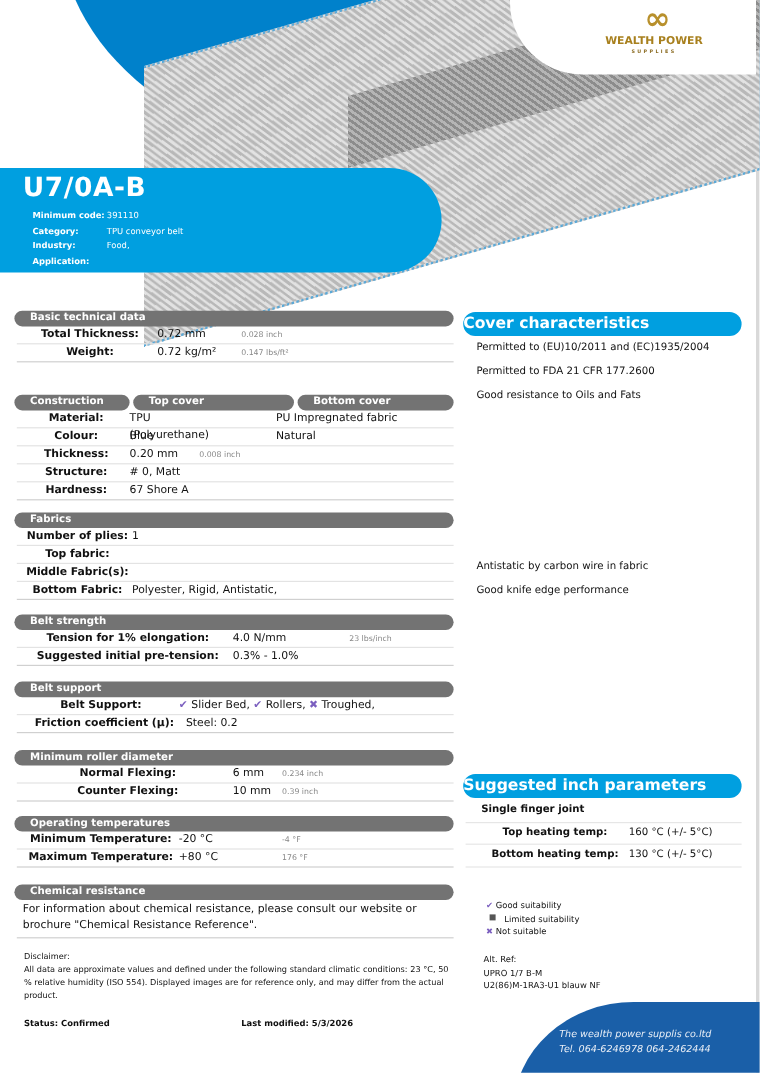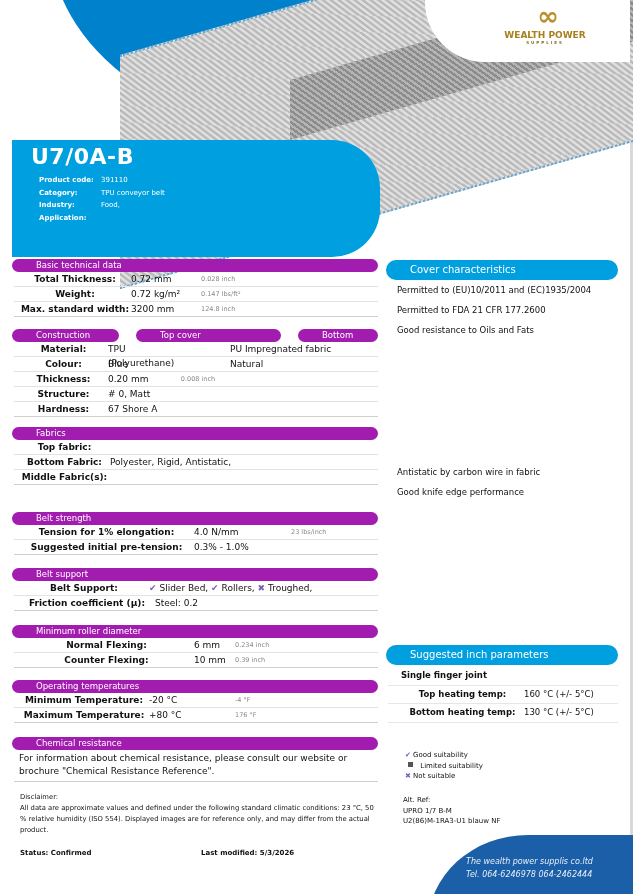--- a/index.html
+++ b/index.html
@@ -30,46 +30,46 @@
   .logo-box {
     position: absolute; right: 3px; top: 0; width: 205px; height: 62px;
     background: #fff; border-bottom-left-radius: 60px;
   }
   .logo { position: absolute; right: 40px; top: 2px; width: 90px; text-align: center; }
   .logo-mark { font-size: 26px; color: #b8902c; line-height: 28px; letter-spacing: -6px; font-weight: bold; }
   .logo-name { font-size: 9px; font-weight: bold; color: #a8801e; line-height: 10px; }
   .logo-sub { font-size: 4px; font-weight: bold; color: #8a6a20; letter-spacing: 2px; line-height: 6px; }
 
   .title-band {
-    position: absolute; left: 12px; top: 140px; width: 368px; height: 117px;
+    position: absolute; left: 0; top: 140px; width: 368px; height: 87px;
     background: #009fe0; border-top-right-radius: 48px; border-bottom-right-radius: 48px;
   }
   .title { position: absolute; left: 19px; top: 4px; font-size: 22px; font-weight: bold; color: #fff; letter-spacing: 0.5px; }
   .meta { position: absolute; left: 27px; top: 36px; font-size: 7px; color: #fff; }
   .meta-row { height: 12.5px; display: flex; }
   .meta-k { width: 62px; font-weight: bold; }
 
   
   .sec { position: absolute; left: 14px; width: 364px; font-size: 9px; }
   .sec-h {
-    height: 13px; background: #a21caf; color: #fff; font-weight: normal; font-size: 8.5px;
-    border-radius: 7px; padding-left: 24px; line-height: 13px; margin-left: -2px;
+    height: 13px; background: #737373; color: #fff; font-weight: bold; font-size: 8.5px;
+    border-radius: 7px; padding-left: 13px; line-height: 13px; margin-left: -2px;
   }
   .row { display: flex; height: 14px; line-height: 14px; border-bottom: 1px solid #e3e3e3; padding-left: 5px; }
   .row:last-child { border-bottom: 1px solid #d0d0d0; }
   .k { font-weight: bold; text-align: center; }
-  .sm { font-size: 6.5px; color: #888; text-align: center; }
-
-  .split-h { display: flex; gap: 17px; }
+  .sm { font-size: 6.5px; color: #888; }
+
+  .split-h { display: flex; gap: 3px; }
   .split-h .sec-h { margin-left: 0; }
 
   .rsec { position: absolute; left: 388px; width: 230px; font-size: 8.5px; }
   .rsec-h {
-    height: 20px; background: #009fe0; color: #fff; font-weight: normal; font-size: 10px;
-    border-radius: 10px; padding-left: 24px; line-height: 20px; margin-left: -2px;
+    height: 20px; background: #009fe0; color: #fff; font-weight: bold; font-size: 13px;
+    border-radius: 10px; padding-left: 0; line-height: 20px; margin-left: -2px;
   }
   .rline { height: 20px; line-height: 20px; padding-left: 9px; }
   .jrow { display: flex; height: 17.5px; line-height: 17.5px; padding-left: 13px; font-size: 8.5px; border-bottom: 1px solid #e6e6e6; }
 
   .legend { position: absolute; left: 405px; top: 750px; font-size: 7px; line-height: 10.5px; }
   .chk { color: #7b5fbf; font-weight: bold; }
   .x { color: #7b5fbf; font-weight: bold; }
   .sq { display: inline-block; width: 5px; height: 5px; background: #555; margin: 0 5px 1px 3px; }
   .altref { position: absolute; left: 403px; top: 795px; font-size: 7px; line-height: 10.5px; }
 
@@ -98,21 +98,21 @@
     <div class="logo-mark">∞</div>
     <div class="logo-name">WEALTH POWER</div>
     <div class="logo-sub">SUPPLIES</div>
   </div>
 </div>
 
 <div class="title-band">
   <div class="title">U7/0A-B</div>
   <div class="meta">
     <div class="meta-row">
-        <span class="meta-k">Product code:</span>
+        <span class="meta-k">Minimum code:</span>
         <span>391110</span>
       </div>
     <div class="meta-row">
         <span class="meta-k">Category:</span>
         <span>TPU conveyor belt</span>
       </div>
     <div class="meta-row">
         <span class="meta-k">Industry:</span>
         <span>Food,</span>
       </div>
@@ -128,25 +128,20 @@
   <div class="row">
       <span class="k" style="width:112px">Total Thickness:</span>
       <span style="width:70px">0.72 mm</span>
       <span class="sm">0.028 inch</span>
     </div>
   <div class="row">
       <span class="k" style="width:112px">Weight:</span>
       <span style="width:70px">0.72 kg/m²</span>
       <span class="sm">0.147 lbs/ft²</span>
     </div>
-  <div class="row">
-      <span class="k" style="width:112px">Max. standard width:</span>
-      <span style="width:70px">3200 mm</span>
-      <span class="sm">124.8 inch</span>
-    </div>
 </div>
 
 <div class="sec" style="top:329px;">
   <div class="split-h" style="margin-left:-2px;">
     <div class="sec-h" style="width:83px">Construction</div>
     <div class="sec-h" style="width:121px">Top cover</div>
     <div class="sec-h" style="flex:1">Bottom cover</div>
   </div>
   <div class="row">
       <span class="k" style="width:89px">Material:</span>
@@ -176,30 +171,34 @@
       <span class="k" style="width:89px">Hardness:</span>
       <span style="width:58px">67  Shore A</span>
       <span class="sm" style="width:64px"></span>
       <span></span>
     </div>
 </div>
 
 <div class="sec" style="top:427px;">
   <div class="sec-h">Fabrics</div>
   <div class="row">
+      <span class="k" style="width:91px">Number of plies:</span>
+      <span>1</span>
+    </div>
+  <div class="row">
       <span class="k" style="width:91px">Top fabric:</span>
+      <span></span>
+    </div>
+  <div class="row">
+      <span class="k" style="width:91px">Middle Fabric(s):</span>
       <span></span>
     </div>
   <div class="row">
       <span class="k" style="width:91px">Bottom Fabric:</span>
       <span>Polyester, Rigid, Antistatic,</span>
-    </div>
-  <div class="row">
-      <span class="k" style="width:91px">Middle Fabric(s):</span>
-      <span></span>
     </div>
 </div>
 
 <div class="sec" style="top:512px;">
   <div class="sec-h">Belt strength</div>
   <div class="row">
       <span class="k" style="width:175px">Tension for 1% elongation:</span>
       <span style="width:97px">4.0 N/mm</span>
       <span class="sm">23 lbs/inch</span>
     </div>

